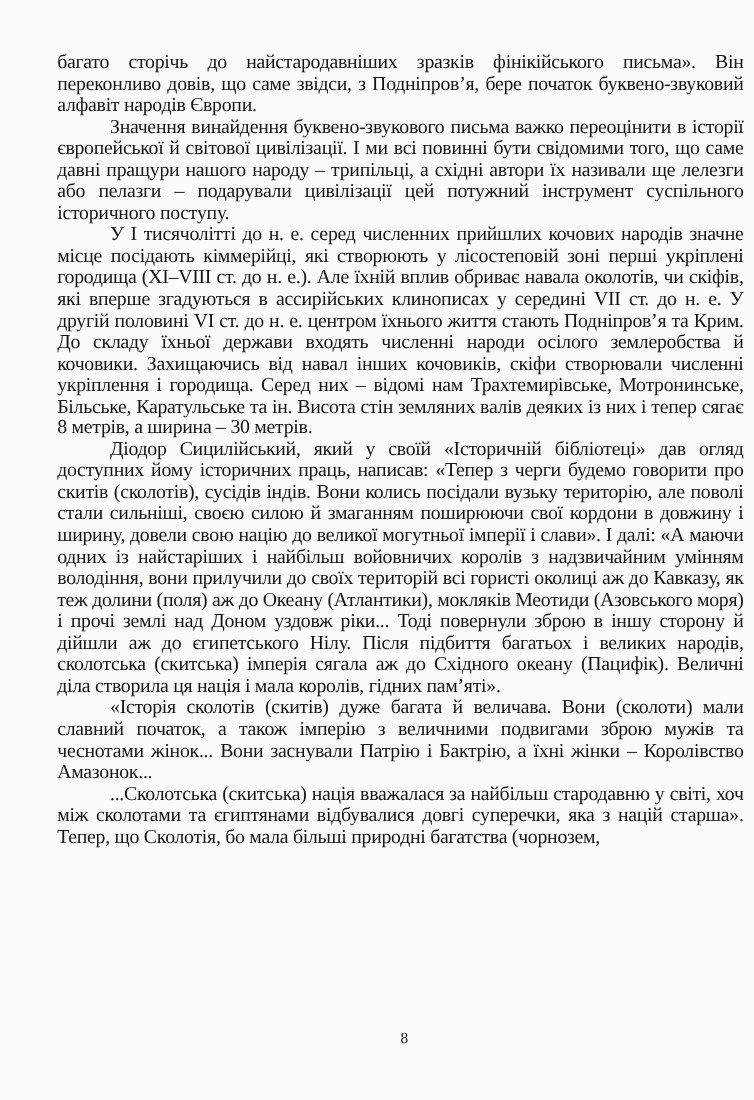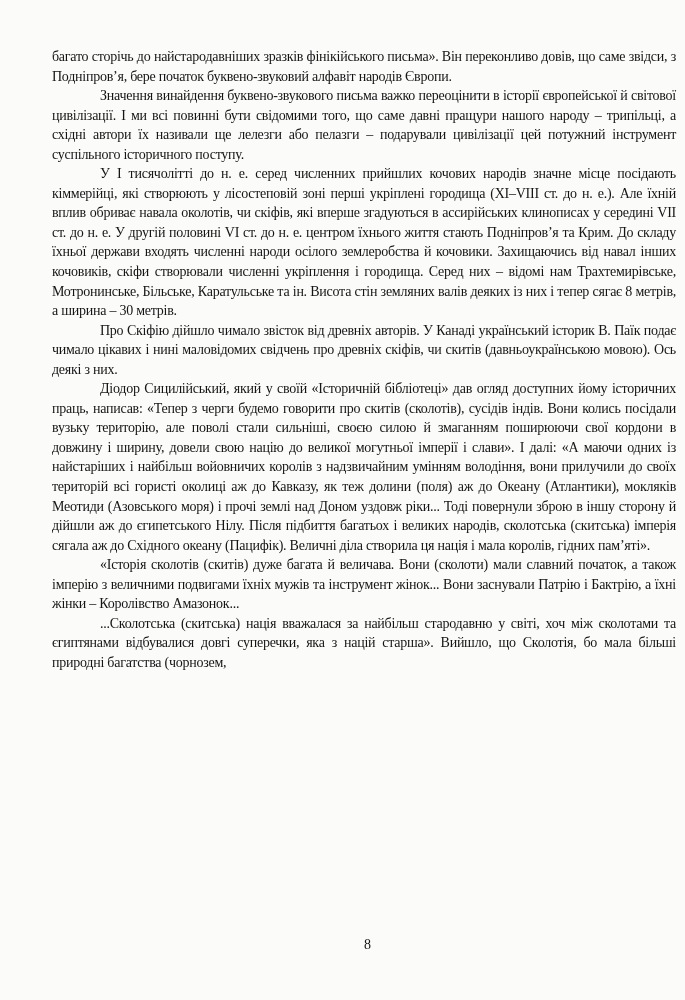--- a/index.html
+++ b/index.html
@@ -2,35 +2,34 @@
 <html><head>
 <meta charset="utf-8">
 <style>
   html, body { margin: 0; padding: 0; }
   body {
     width: 685px; height: 1000px; background: #fbfbfa; position: relative; overflow: hidden;
     font-family: "Liberation Serif", serif; color: #151515;
   }
   .page { position: absolute; left: 52px; top: 47px; width: 624px; }
   .para {
-    margin: 0; font-size: 14px; line-height: 19.55px; text-align: justify;
+    margin: 0; font-size: 18px; line-height: 19.55px; text-align: justify;
     text-indent: 48px; letter-spacing: -0.25px;
   }
   .para.noindent { text-indent: 0; }
   .pagenum {
     position: absolute; left: 0; width: 100%; top: 937px; text-align: center;
     font-size: 14px; padding-left: 50px; box-sizing: border-box;
   }
 </style>
 </head>
 <body>
 
 <div class="page">
   <p class="para noindent">багато сторічь до найстародавніших зразків фінікійського письма». Він переконливо довів, що саме звідси, з Подніпров’я, бере початок буквено-звуковий алфавіт народів Європи.</p>
   <p class="para">Значення винайдення буквено-звукового письма важко переоцінити в історії європейської й світової цивілізації. І ми всі повинні бути свідомими того, що саме давні пращури нашого народу – трипільці, а східні автори їх називали ще лелезги або пелазги – подарували цивілізації цей потужний інструмент суспільного історичного поступу.</p>
   <p class="para">У І тисячолітті до н. е. серед численних прийшлих кочових народів значне місце посідають кіммерійці, які створюють у лісостеповій зоні перші укріплені городища (XI–VIII ст. до н. е.). Але їхній вплив обриває навала околотів, чи скіфів, які вперше згадуються в ассирійських клинописах у середині VII ст. до н. е. У другій половині VI ст. до н. е. центром їхнього життя стають Подніпров’я та Крим. До складу їхньої держави входять численні народи осілого землеробства й кочовики. Захищаючись від навал інших кочовиків, скіфи створювали численні укріплення і городища. Серед них – відомі нам Трахтемирівське, Мотронинське, Більське, Каратульське та ін. Висота стін земляних валів деяких із них і тепер сягає 8 метрів, а ширина – 30 метрів.</p>
-  <p class="para">Про Скіфію дійшло чимало звісток від древніх авторів. У Канаді український історик В. Паїк подає чимало цікавих і нині маловідомих свідчень про древніх скіфів, чи скитів (давньоукраїнською мовою). Ось деякі з них.</p>
   <p class="para">Діодор Сицилійський, який у своїй «Історичній бібліотеці» дав огляд доступних йому історичних праць, написав: «Тепер з черги будемо говорити про скитів (сколотів), сусідів індів. Вони колись посідали вузьку територію, але поволі стали сильніші, своєю силою й змаганням поширюючи свої кордони в довжину і ширину, довели свою націю до великої могутньої імперії і слави». І далі: «А маючи одних із найстаріших і найбільш войовничих королів з надзвичайним умінням володіння, вони прилучили до своїх територій всі гористі околиці аж до Кавказу, як теж долини (поля) аж до Океану (Атлантики), мокляків Меотиди (Азовського моря) і прочі землі над Доном уздовж ріки... Тоді повернули зброю в іншу сторону й дійшли аж до єгипетського Нілу. Після підбиття багатьох і великих народів, сколотська (скитська) імперія сягала аж до Східного океану (Пацифік). Величні діла створила ця нація і мала королів, гідних пам’яті».</p>
-  <p class="para">«Історія сколотів (скитів) дуже багата й величава. Вони (сколоти) мали славний початок, а також імперію з величними подвигами їхніх мужів та інструмент жінок... Вони заснували Патрію і Бактрію, а їхні жінки – Королівство Амазонок...</p>
-  <p class="para">...Сколотська (скитська) нація вважалася за найбільш стародавню у світі, хоч між сколотами та єгиптянами відбувалися довгі суперечки, яка з націй старша». Вийшло, що Сколотія, бо мала більші природні багатства (чорнозем,</p>
+  <p class="para">«Історія сколотів (скитів) дуже багата й величава. Вони (сколоти) мали славний початок, а також імперію з величними подвигами зброю мужів та чеснотами жінок... Вони заснували Патрію і Бактрію, а їхні жінки – Королівство Амазонок...</p>
+  <p class="para">...Сколотська (скитська) нація вважалася за найбільш стародавню у світі, хоч між сколотами та єгиптянами відбувалися довгі суперечки, яка з націй старша». Тепер, що Сколотія, бо мала більші природні багатства (чорнозем,</p>
 </div>
 
 <div class="pagenum">8</div>
 
 </body></html>

